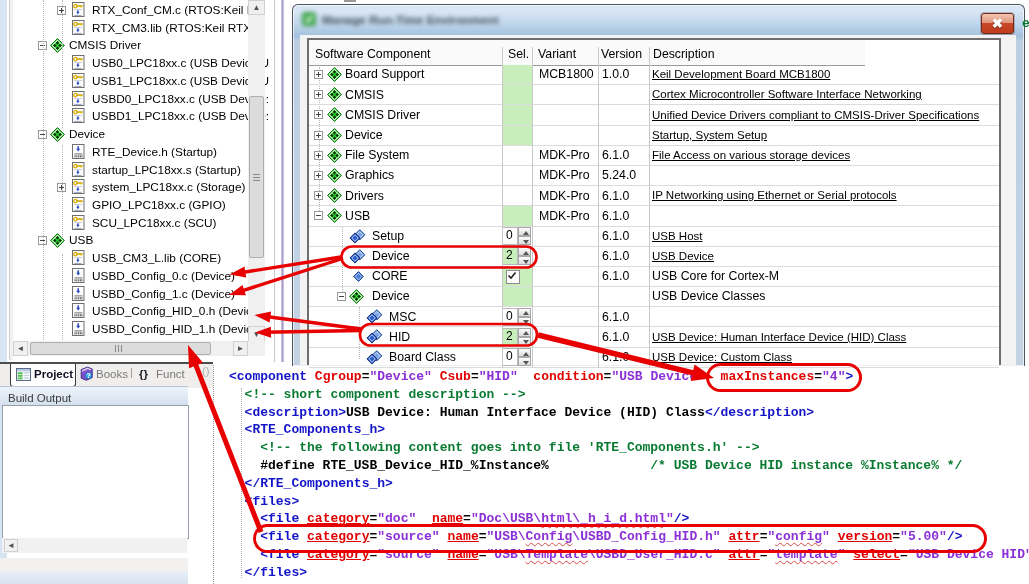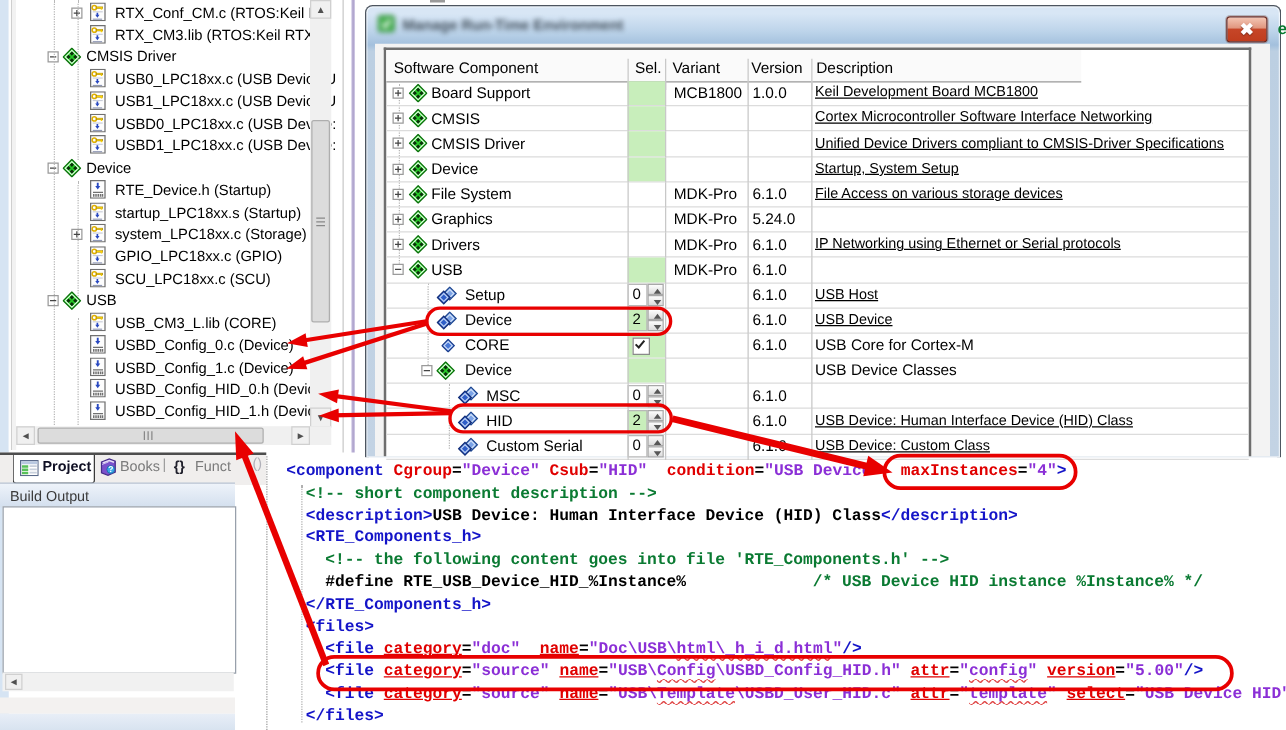--- a/index.html
+++ b/index.html
@@ -685,21 +685,21 @@
             <span class="gl" style="left:289px"></span>
             <span class="gl" style="left:340px"></span>
           </div>
           <div class="drow">
             <svg style="position:absolute;left:57px;top:2px" width="17" height="15" viewBox="0 0 17 15">
               <path d="M10.8 0.7 L15.9 5.8 L10.8 10.9 L5.7 5.8 Z" fill="#7aa2e6" stroke="#1f4790" stroke-width="1"></path>
               <path d="M10.8 2.6 L14 5.8 L10.8 9 L7.6 5.8 Z" fill="none" stroke="#d0e0f8" stroke-width="0.9"></path>
               <path d="M6 3.9 L11.1 9 L6 14.1 L0.9 9 Z" fill="#2f5ec8" stroke="#142f78" stroke-width="1"></path>
               <path d="M6 5.8 L9.2 9 L6 12.2 L2.8 9 Z" fill="none" stroke="#c0d4f4" stroke-width="0.9"></path>
             </svg>
-            <span class="c" style="left:80px">Custom Serial</span>
+            <span class="c" style="left:80px">Board Class</span>
             <span class="spin">
               <span class="num">0</span>
               <span class="btns">
                 <span class="up"></span>
                 <span class="dn"></span>
               </span>
             </span>
             <span class="c" style="left:293px">6.1.0</span>
             <span class="c link" style="left:343px">USB Device: Custom Class</span>
             <span class="gl" style="left:193px"></span>

